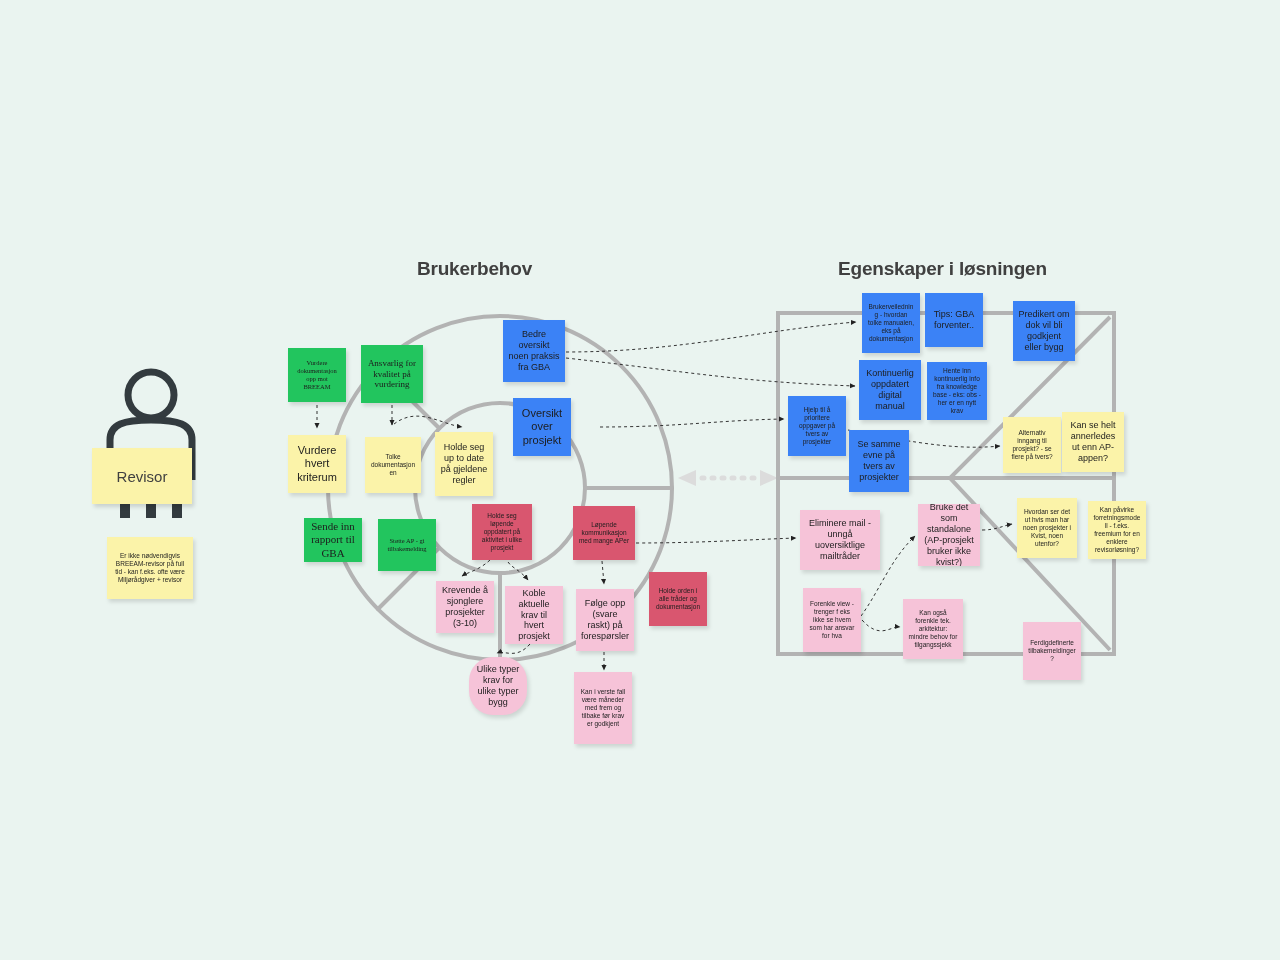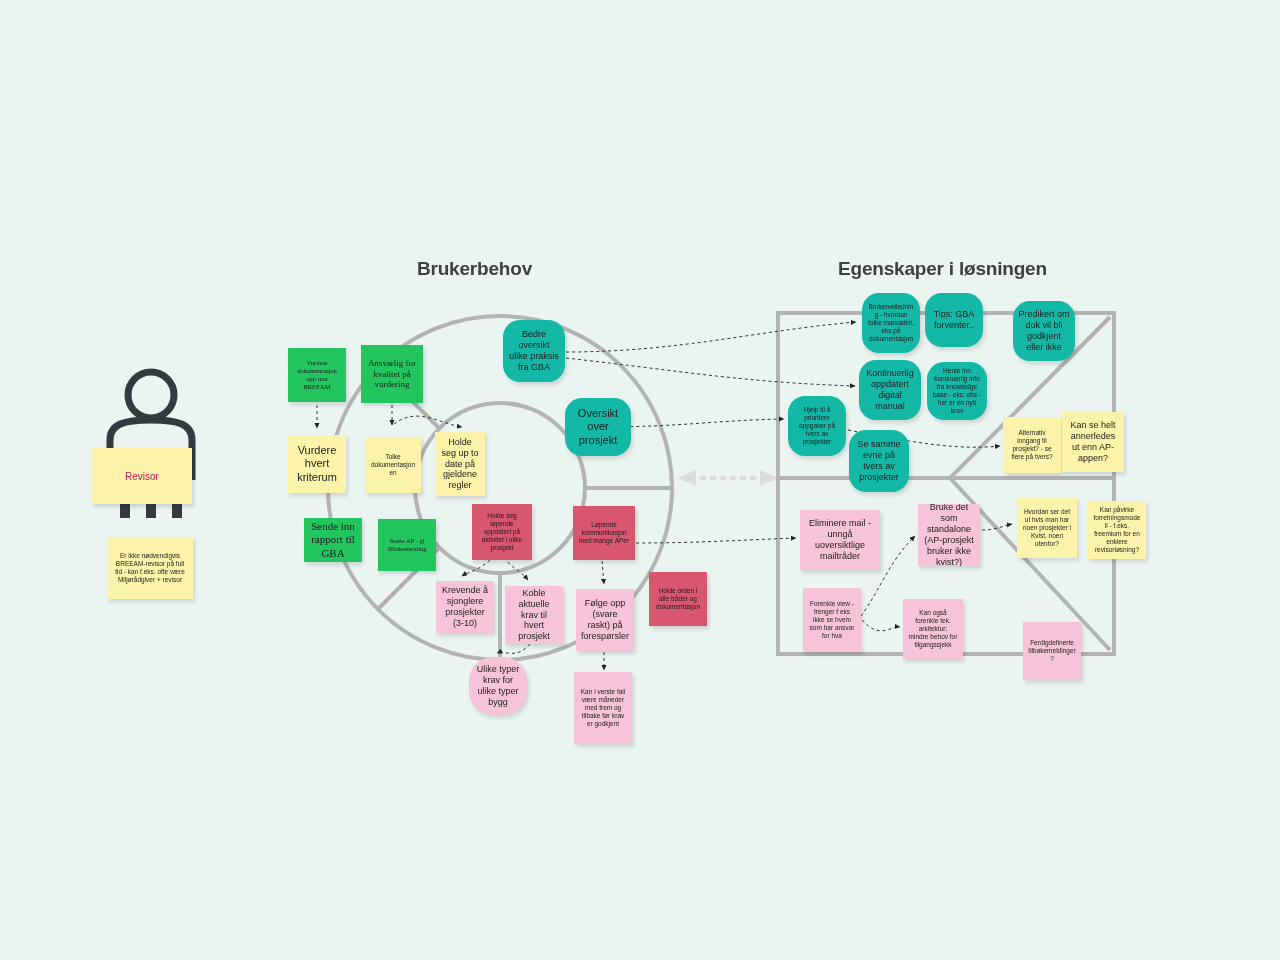--- a/index.html
+++ b/index.html
@@ -34,35 +34,35 @@
     text-align:center;
     padding:4px 5px;
     color:#1d1d1d;
     line-height:1.22;
     box-shadow:2px 3px 4px rgba(0,0,0,0.13);
     overflow:hidden;
     word-break:break-word;
   }
   .n-yellow    {background:#fbf3a9;}
   .n-gold      {background:#22c55e;font-family:Liberation Serif, serif;}
-  .n-green     {background:#14b8a6;border-radius:17px;}
+  .n-green     {background:#3b82f6;}
   .n-pink      {background:#f6c3d8;}
   .n-red       {background:#d9566f;}
 
   .fs-xs{font-size:6.5px;}
   .fs-m {font-size:9px;}
   .fs-l {font-size:11px;}
 
   
   #persona{position:absolute;left:96px;top:368px;width:110px;height:160px;}
   .persona-label{
     position:absolute;left:92px;top:448px;width:100px;height:56px;
     background:#fbf3a9;
     display:flex;align-items:center;justify-content:center;
-    font-size:10px;color:#be185d;
+    font-size:15px;color:#404040;
     box-shadow:2px 3px 4px rgba(0,0,0,0.14);
   }
 </style>
 </head>
 <body>
 
 <div id="board">
 
   <svg class="layer" viewBox="0 0 1280 960">
     <defs>
@@ -126,40 +126,40 @@
     <rect x="24" y="112" width="10" height="38" fill="#333b3f"></rect>
     <rect x="50" y="112" width="10" height="38" fill="#333b3f"></rect>
     <rect x="76" y="112" width="10" height="38" fill="#333b3f"></rect>
   </svg>
   <div class="persona-label">Revisor</div>
   <div class="note n-yellow fs-xs" style="left:107px;top:537px;width:86px;height:62px;">Er ikke nødvendigvis BREEAM-revisor på full tid - kan f.eks. ofte være Miljørådgiver + revisor</div>
 
   <div id="notes-left">
       <div class="note n-gold fs-xs" style="left: 288px; top: 348px; width: 58px; height: 54px;">Vurdere dokumentasjon opp mot BREEAM</div>
       <div class="note n-gold fs-m" style="left: 361px; top: 345px; width: 62px; height: 58px;">Ansvarlig for kvalitet på vurdering</div>
-      <div class="note n-green fs-m" style="left: 503px; top: 320px; width: 62px; height: 62px;">Bedre oversikt ulike praksis fra GBA</div>
-      <div class="note n-green fs-l" style="left: 565px; top: 398px; width: 66px; height: 58px;">Oversikt over prosjekt</div>
+      <div class="note n-green fs-m" style="left: 503px; top: 320px; width: 62px; height: 62px;">Bedre oversikt noen praksis fra GBA</div>
+      <div class="note n-green fs-l" style="left: 513px; top: 398px; width: 58px; height: 58px;">Oversikt over prosjekt</div>
       <div class="note n-yellow fs-l" style="left: 288px; top: 435px; width: 58px; height: 58px;">Vurdere hvert kriterum</div>
       <div class="note n-yellow fs-xs" style="left: 365px; top: 437px; width: 56px; height: 56px;">Tolke dokumentasjonen</div>
-      <div class="note n-yellow fs-m" style="left: 435px; top: 432px; width: 50px; height: 64px;">Holde seg up to date på gjeldene regler</div>
+      <div class="note n-yellow fs-m" style="left: 435px; top: 432px; width: 58px; height: 64px;">Holde seg up to date på gjeldene regler</div>
       <div class="note n-gold fs-l" style="left: 304px; top: 518px; width: 58px; height: 44px;">Sende inn rapport til GBA</div>
       <div class="note n-gold fs-xs" style="left: 378px; top: 519px; width: 58px; height: 52px;">Støtte AP - gi tilbakemelding</div>
       <div class="note n-red fs-xs" style="left: 472px; top: 504px; width: 60px; height: 56px;">Holde seg løpende oppdatert på aktivitet i ulike prosjekt</div>
       <div class="note n-red fs-xs" style="left: 573px; top: 506px; width: 62px; height: 54px;">Løpende kommunikasjon med mange APer</div>
       <div class="note n-red fs-xs" style="left: 649px; top: 572px; width: 58px; height: 54px;">Holde orden i alle tråder og dokumentasjon</div>
       <div class="note n-pink fs-m" style="left: 436px; top: 581px; width: 58px; height: 52px;">Krevende å sjonglere prosjekter (3-10)</div>
       <div class="note n-pink fs-m" style="left: 505px; top: 586px; width: 58px; height: 58px;">Koble aktuelle krav til hvert prosjekt</div>
       <div class="note n-pink fs-m" style="left: 576px; top: 589px; width: 58px; height: 62px;">Følge opp (svare raskt) på forespørsler</div>
       <div class="note n-pink fs-m" style="left: 469px; top: 657px; width: 58px; height: 58px; border-radius: 24px;">Ulike typer krav for ulike typer bygg</div>
       <div class="note n-pink fs-xs" style="left: 574px; top: 672px; width: 58px; height: 72px;">Kan i verste fall være måneder med frem og tilbake før krav er godkjent</div>
     </div>
   <div id="notes-right">
       <div class="note n-green fs-xs" style="left: 862px; top: 293px; width: 58px; height: 60px;">Brukerveiledning - hvordan tolke manualen, eks på dokumentasjon</div>
       <div class="note n-green fs-m" style="left: 925px; top: 293px; width: 58px; height: 54px;">Tips: GBA forventer..</div>
-      <div class="note n-green fs-m" style="left: 1013px; top: 301px; width: 62px; height: 60px;">Predikert om dok vil bli godkjent eller ikke</div>
+      <div class="note n-green fs-m" style="left: 1013px; top: 301px; width: 62px; height: 60px;">Predikert om dok vil bli godkjent eller bygg</div>
       <div class="note n-green fs-m" style="left: 859px; top: 360px; width: 62px; height: 60px;">Kontinuerlig oppdatert digital manual</div>
       <div class="note n-green fs-xs" style="left: 927px; top: 362px; width: 60px; height: 58px;">Hente inn kontinuerlig info fra knowledge base - eks: obs - her er en nytt krav</div>
       <div class="note n-green fs-xs" style="left: 788px; top: 396px; width: 58px; height: 60px;">Hjelp til å prioritere oppgaver på tvers av prosjekter</div>
       <div class="note n-green fs-m" style="left: 849px; top: 430px; width: 60px; height: 62px;">Se samme evne på tvers av prosjekter</div>
       <div class="note n-yellow fs-xs" style="left: 1003px; top: 417px; width: 58px; height: 56px;">Alternativ inngang til prosjekt? - se flere på tvers?</div>
       <div class="note n-yellow fs-m" style="left: 1062px; top: 412px; width: 62px; height: 60px;">Kan se helt annerledes ut enn AP-appen?</div>
       <div class="note n-pink fs-m" style="left: 800px; top: 510px; width: 80px; height: 60px;">Eliminere mail - unngå uoversiktlige mailtråder</div>
       <div class="note n-pink fs-m" style="left: 918px; top: 504px; width: 62px; height: 62px;">Bruke det som standalone (AP-prosjekt bruker ikke kvist?)</div>
       <div class="note n-yellow fs-xs" style="left: 1017px; top: 498px; width: 60px; height: 60px;">Hvordan ser det ut hvis man har noen prosjekter i Kvist, noen utenfor?</div>
       <div class="note n-yellow fs-xs" style="left: 1088px; top: 501px; width: 58px; height: 58px;">Kan påvirke forretningsmodell - f.eks. freemium for en enklere revisorløsning?</div>

